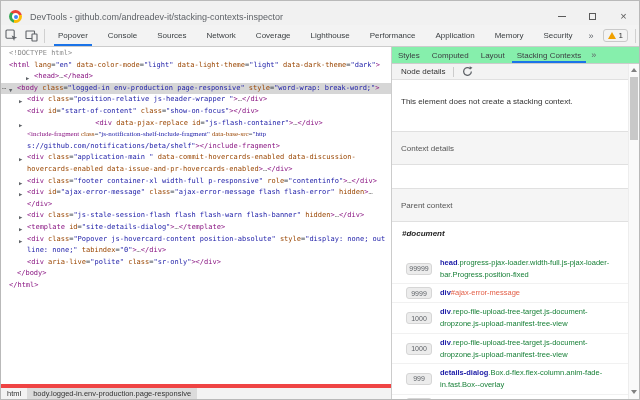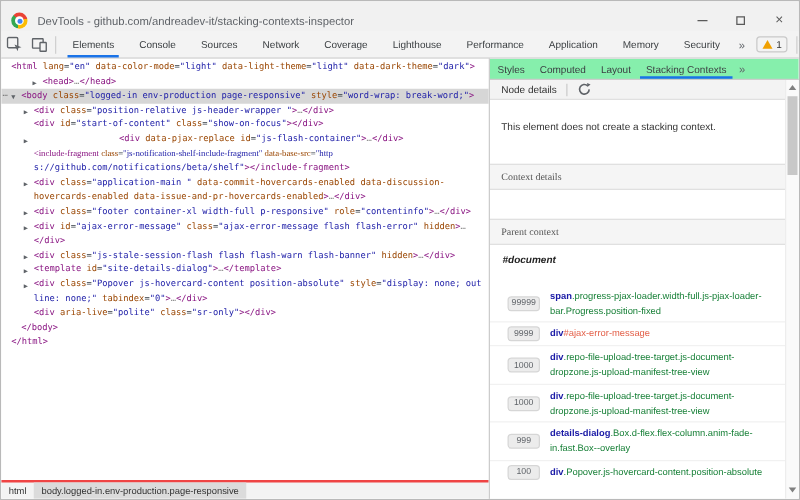--- a/index.html
+++ b/index.html
@@ -34,37 +34,37 @@
   .warn-n { font-size:8px; color:#333; }
 
   
   .elpanel { position:absolute; left:0; top:46px; width:390px; bottom:0; background:#fff; overflow:hidden; }
   .tree { font-family:"DejaVu Sans Mono", monospace; font-size:7px; line-height:11.6px; padding-top:1px; color:#303942; }
   .tl { position:relative; white-space:pre; }
   .tl.sel { background:#d6d6d6; }
   .tk-p { color:#881280; } .tk-a { color:#994500; } .tk-v { color:#1a1aa6; } .tk-d { color:#303942; } .tk-g { color:#8a8a8a; }
   .arr { position:absolute; top:2px; font-size:5.5px; color:#5f6368; }
   .dots { position:absolute; left:1px; top:-1px; font-size:7px; color:#777; letter-spacing:0.5px; }
-  .crumbs { position:absolute; left:0; bottom:0; width:100%; height:15px; background:#f3f3f3; border-top:2px solid #ef4444; display:flex; align-items:stretch; font-size:7.5px; color:#333; }
+  .crumbs { position:absolute; left:0; bottom:0; width:100%; height:15px; background:#f3f3f3; border-top:4px solid #ef4444; display:flex; align-items:stretch; font-size:7.5px; color:#333; }
   .crumb { display:flex; align-items:center; padding:0 6px; white-space:nowrap; }
   .crumb.selc { background:#dbdbdb; }
   .vdivider { position:absolute; left:390px; top:46px; bottom:0; width:1px; background:#ccc; }
 
   
   .sidebar { position:absolute; left:391px; top:46px; right:0; bottom:0; background:#fff; overflow:hidden; }
   .stabs { height:17px; background:#86efac; border-bottom:1px solid #ccc; display:flex; align-items:stretch; }
   .stab { padding:0 6px; display:flex; align-items:center; font-size:8px; color:#3c4043; position:relative; white-space:nowrap; }
   .stab.active::after { content:""; position:absolute; left:1px; right:1px; bottom:0; height:2px; background:#1a73e8; }
   .schev { font-size:9px; color:#5f6368; display:flex; align-items:center; padding:0 4px; }
   .stoolbar { height:16px; background:#f3f3f3; border-bottom:1px solid #e0e0e0; display:flex; align-items:center; }
   .stoolbar .lbl { margin-left:9px; font-size:8px; color:#333; }
   .stoolbar .sep { width:1px; height:10px; background:#ccc; margin:0 8px; }
   .scontent { width:calc(100% - 11px); }
   .msg { height:51px; padding:17px 10px 0 9px; font-size:8px; color:#333; }
-  .band { height:21px; background:#f5f5f5; border-top:1px solid #e0e0e0; border-bottom:1px solid #e0e0e0; display:flex; align-items:center; padding-left:9px; font-size:8px; color:#555;font-family:Liberation Serif, serif; }
+  .band { height:34px; background:#f5f5f5; border-top:1px solid #e0e0e0; border-bottom:1px solid #e0e0e0; display:flex; align-items:center; padding-left:9px; font-size:8px; color:#555; }
   .gap { height:23px; }
   .pval { height:26px; padding:7px 0 0 10px; font-size:8px; font-style:italic; font-weight:bold; color:#222; }
   .siblist { padding-top:6px; }
   .sib { display:flex; padding:3px 0 3px 14px; border-bottom:1px solid #f1f1f1; }
   .sib:last-child { border-bottom:none; }
   .sibz { flex:none; width:26px; height:12px; margin-right:8px; align-self:center; background:#ececec; border:1px solid #d6d6d6; border-radius:3px; font-size:7px; color:#5f6368; display:flex; align-items:center; justify-content:center; }
   .sibt { font-size:7.5px; line-height:11.7px; }
   .sibt div { white-space:nowrap; }
   .sb-tag { color:#1a1aa6; font-weight:bold; }
   .sb-cls { color:#188038; }
@@ -107,21 +107,21 @@
       </svg>
     </div>
     <div class="ticon">
       <svg width="13" height="13" viewBox="0 0 13 13">
         <rect x="1" y="2" width="8.5" height="7.5" rx="0.5" fill="none" stroke="#5f6368" stroke-width="1.1"></rect>
         <rect x="7" y="5" width="5" height="7" rx="0.5" fill="#f3f3f3" stroke="#5f6368" stroke-width="1.1"></rect>
       </svg>
     </div>
     <div class="vsep"></div>
     <div class="dtabs">
-        <div class="dtab active">Elements</div>
+        <div class="dtab active">Popover</div>
         <div class="dtab">Console</div>
         <div class="dtab">Sources</div>
         <div class="dtab">Network</div>
         <div class="dtab">Coverage</div>
         <div class="dtab">Lighthouse</div>
         <div class="dtab">Performance</div>
         <div class="dtab">Application</div>
         <div class="dtab">Memory</div>
         <div class="dtab">Security</div>
       </div>
@@ -131,20 +131,21 @@
         <span class="warn-tri"></span>
         <span class="warn-n">1</span>
       </div>
       <div class="vsep"></div>
 
     </div>
   </div>
 
   <div class="elpanel">
     <div class="tree" id="tree">
+        <div class="tl" style="padding-left: 8px;"><span class="tk-g">&lt;!DOCTYPE html&gt;</span></div>
         <div class="tl" style="padding-left: 8px;"><span class="tk-p">&lt;html</span><span class="tk-a"> lang</span><span class="tk-d">=</span><span class="tk-v">"en"</span><span class="tk-a"> data-color-mode</span><span class="tk-d">=</span><span class="tk-v">"light"</span><span class="tk-a"> data-light-theme</span><span class="tk-d">=</span><span class="tk-v">"light"</span><span class="tk-a"> data-dark-theme</span><span class="tk-d">=</span><span class="tk-v">"dark"</span><span class="tk-p">&gt;</span></div>
         <div class="tl" style="padding-left: 17px; margin-left: 16px;"><span class="arr" style="left: 9px;">▶</span><span class="tk-p">&lt;head&gt;</span><span class="tk-g">…</span><span class="tk-p">&lt;/head&gt;</span></div>
         <div class="tl sel" style="padding-left: 16px;"><span class="dots">…</span><span class="arr" style="left: 8px;">▼</span><span class="tk-p">&lt;body</span><span class="tk-a"> class</span><span class="tk-d">=</span><span class="tk-v">"logged-in env-production page-responsive"</span><span class="tk-a"> style</span><span class="tk-d">=</span><span class="tk-v">"word-wrap: break-word;"</span><span class="tk-p">&gt;</span></div>
         <div class="tl" style="padding-left: 26px;"><span class="arr" style="left: 18px;">▶</span><span class="tk-p">&lt;div</span><span class="tk-a"> class</span><span class="tk-d">=</span><span class="tk-v">"position-relative js-header-wrapper "</span><span class="tk-p">&gt;</span><span class="tk-g">…</span><span class="tk-p">&lt;/div&gt;</span></div>
         <div class="tl" style="padding-left: 26px;"><span class="tk-p">&lt;div</span><span class="tk-a"> id</span><span class="tk-d">=</span><span class="tk-v">"start-of-content"</span><span class="tk-a"> class</span><span class="tk-d">=</span><span class="tk-v">"show-on-focus"</span><span class="tk-p">&gt;&lt;/div&gt;</span></div>
         <div class="tl" style="padding-left: 26px; text-align: center;"><span class="arr" style="left: 18px;">▶</span><span class="tk-p">&lt;div</span><span class="tk-a"> data-pjax-replace</span><span class="tk-a"> id</span><span class="tk-d">=</span><span class="tk-v">"js-flash-container"</span><span class="tk-p">&gt;</span><span class="tk-g">…</span><span class="tk-p">&lt;/div&gt;</span></div>
         <div class="tl" style="padding-left: 26px; font-family: Liberation Serif, serif;"><span class="tk-p">&lt;include-fragment</span><span class="tk-a"> class</span><span class="tk-d">=</span><span class="tk-v">"js-notification-shelf-include-fragment"</span><span class="tk-a"> data-base-src</span><span class="tk-d">=</span><span class="tk-v">"http</span></div>
         <div class="tl" style="padding-left: 26px;"><span class="tk-v">s://github.com/notifications/beta/shelf"</span><span class="tk-p">&gt;&lt;/include-fragment&gt;</span></div>
         <div class="tl" style="padding-left: 26px;"><span class="arr" style="left: 18px;">▶</span><span class="tk-p">&lt;div</span><span class="tk-a"> class</span><span class="tk-d">=</span><span class="tk-v">"application-main "</span><span class="tk-a"> data-commit-hovercards-enabled</span><span class="tk-a"> data-discussion-</span></div>
         <div class="tl" style="padding-left: 26px;"><span class="tk-a">hovercards-enabled</span><span class="tk-a"> data-issue-and-pr-hovercards-enabled</span><span class="tk-p">&gt;</span><span class="tk-g">…</span><span class="tk-p">&lt;/div&gt;</span></div>
@@ -185,21 +186,21 @@
     <div class="scontent">
       <div class="msg">This element does not create a stacking context.</div>
       <div class="band">Context details</div>
       <div class="gap"></div>
       <div class="band">Parent context</div>
       <div class="pval">#document</div>
       <div class="siblist" id="siblist">
           <div class="sib">
             <span class="sibz">99999</span>
             <div class="sibt">
-              <div><span class="sb-tag">span</span><span class="sb-cls">.progress-pjax-loader.width-full.js-pjax-loader-</span></div>
+              <div><span class="sb-tag">head</span><span class="sb-cls">.progress-pjax-loader.width-full.js-pjax-loader-</span></div>
               <div><span class="sb-cls">bar.Progress.position-fixed</span></div>
             </div>
           </div>
           <div class="sib">
             <span class="sibz">9999</span>
             <div class="sibt">
               <div><span class="sb-tag">div</span><span class="sb-id">#ajax-error-message</span></div>
             </div>
           </div>
           <div class="sib">

